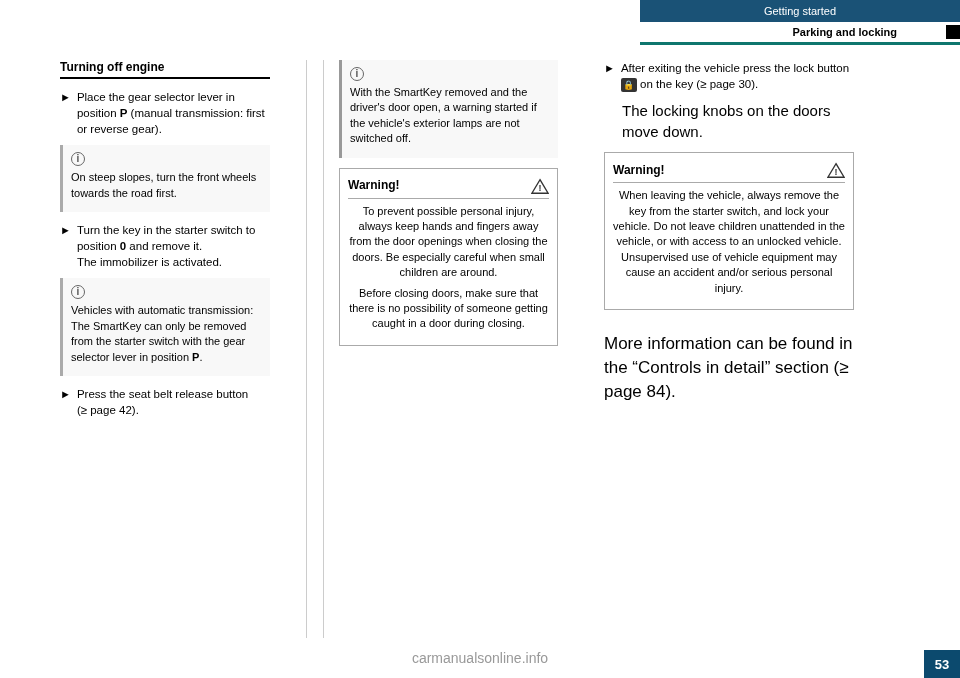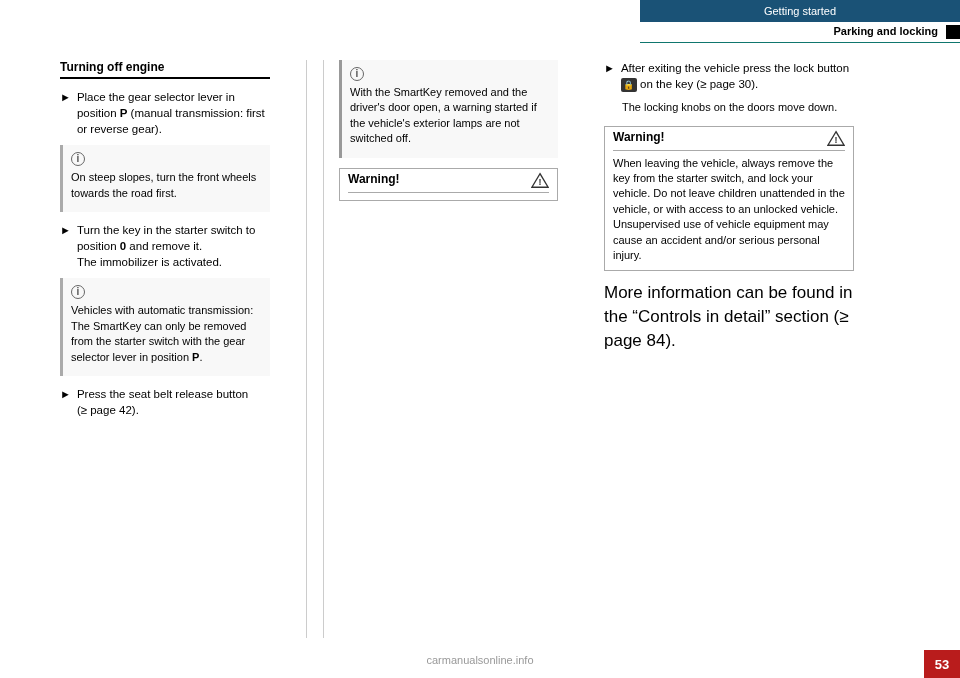--- a/index.html
+++ b/index.html
@@ -37,24 +37,26 @@
       color: #ffffff;
       font-size: 11px;
       font-weight: normal;
       padding: 5px 16px;
       text-align: center;
       width: 320px;
     }
 
     .header-parking {
       display: flex;
+      align-items: center;
       width: 320px;
       justify-content: flex-end;
       padding: 3px 0;
-      border-bottom: 1px solid #0f766e;
+      border-bottom: 3px solid #0f766e;
+      gap: 41px;
     }
 
     .header-parking-text {
       font-size: 11px;
       font-weight: bold;
       color: #000;
       margin-right: 8px;
     }
 
     .black-square {
@@ -139,25 +141,26 @@
       line-height: 12px;
       font-size: 10px;
       font-weight: bold;
       color: #555;
       margin-bottom: 4px;
     }
 
     
     .warning-box {
       border: 1.5px solid #aaa;
-      padding: 2px 8px;
-      margin-bottom: 10px;
+      padding: 8px 8px;
+      margin-bottom: 22px;
       font-size: 11px;
       line-height: 1.4;
       background: #fff;
+      text-align: center;
     }
 
     .warning-header {
       display: flex;
       justify-content: space-between;
       align-items: center;
       font-weight: bold;
       font-size: 12px;
       margin-bottom: 5px;
       border-bottom: 1px solid #aaa;
@@ -168,38 +171,38 @@
       width: 18px;
       height: 18px;
       display: inline-block;
     }
 
     
     .page-number {
       position: absolute;
       bottom: 0;
       right: 0;
-      background: #b91c1c;
+      background: #0c4a6e;
       color: #fff;
       width: 36px;
       height: 28px;
       display: flex;
       align-items: center;
       justify-content: center;
       font-size: 13px;
       font-weight: bold;
     }
 
     
     .watermark {
       position: absolute;
       bottom: 12px;
       left: 50%;
       transform: translateX(-50%);
-      font-size: 11px;
+      font-size: 14px;
       color: #999;
       white-space: nowrap;
     }
 
     .vertical-divider {
       width: 1px;
       background: #ccc;
       margin: 0;
       flex-shrink: 0;
     }
@@ -260,31 +263,33 @@
       </div>
 
       <div class="warning-box">
         <div class="warning-header">
           <span>Warning!</span>
           <svg class="warning-triangle" viewBox="0 0 20 18">
             <polygon points="10,2 19,17 1,17" fill="none" stroke="#333" stroke-width="1.5"></polygon>
             <text x="10" y="15" text-anchor="middle" font-size="10" font-weight="bold" fill="#333">!</text>
           </svg>
         </div>
+        <p>To prevent possible personal injury, always keep hands and fingers away from the door openings when closing the doors. Be especially careful when small children are around.</p>
+        <p>Before closing doors, make sure that there is no possibility of someone getting caught in a door during closing.</p>
       </div>
     </div>
 
     <div class="right-column">
 
       <div class="bullet-item">
         <span class="bullet-arrow">►</span>
         <span>After exiting the vehicle press the lock button <span style="display:inline-block;width:16px;height:14px;background:#333;border-radius:2px;vertical-align:middle;text-align:center;line-height:14px;font-size:9px;color:#fff;">🔒</span> on the key (≥ page 30).</span>
       </div>
 
-      <p style="margin-left: 18px; margin-bottom: 10px; font-size: 11px;">The locking knobs on the doors move down.</p>
+      <p style="margin-left: 18px; margin-bottom: 10px; font-size: 15px;">The locking knobs on the doors move down.</p>
 
       <div class="warning-box">
         <div class="warning-header">
           <span>Warning!</span>
           <svg class="warning-triangle" viewBox="0 0 20 18">
             <polygon points="10,2 19,17 1,17" fill="none" stroke="#333" stroke-width="1.5"></polygon>
             <text x="10" y="15" text-anchor="middle" font-size="10" font-weight="bold" fill="#333">!</text>
           </svg>
         </div>
         <p>When leaving the vehicle, always remove the key from the starter switch, and lock your vehicle. Do not leave children unattended in the vehicle, or with access to an unlocked vehicle. Unsupervised use of vehicle equipment may cause an accident and/or serious personal injury.</p>

